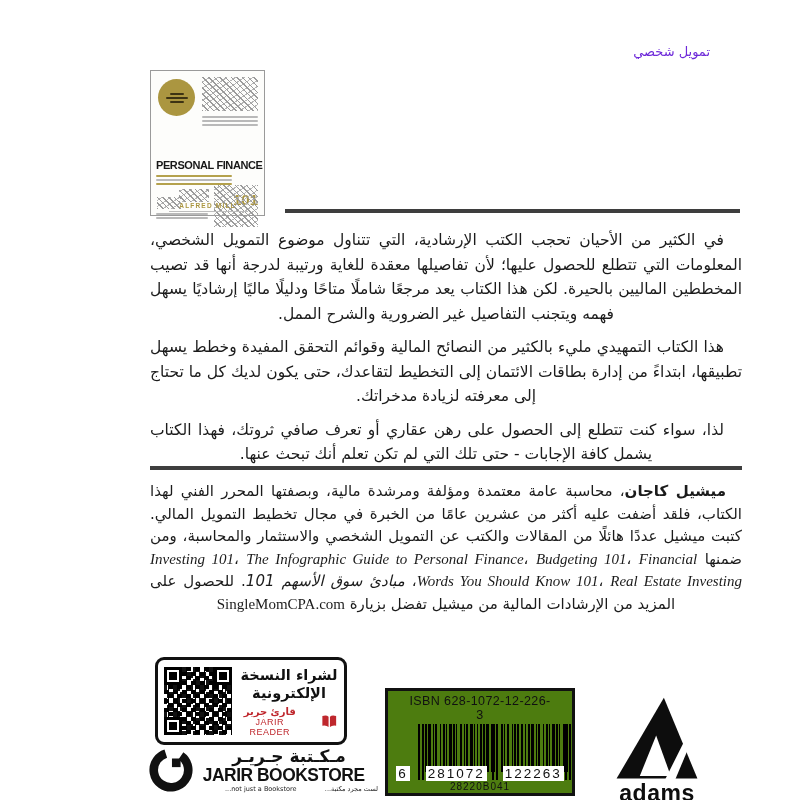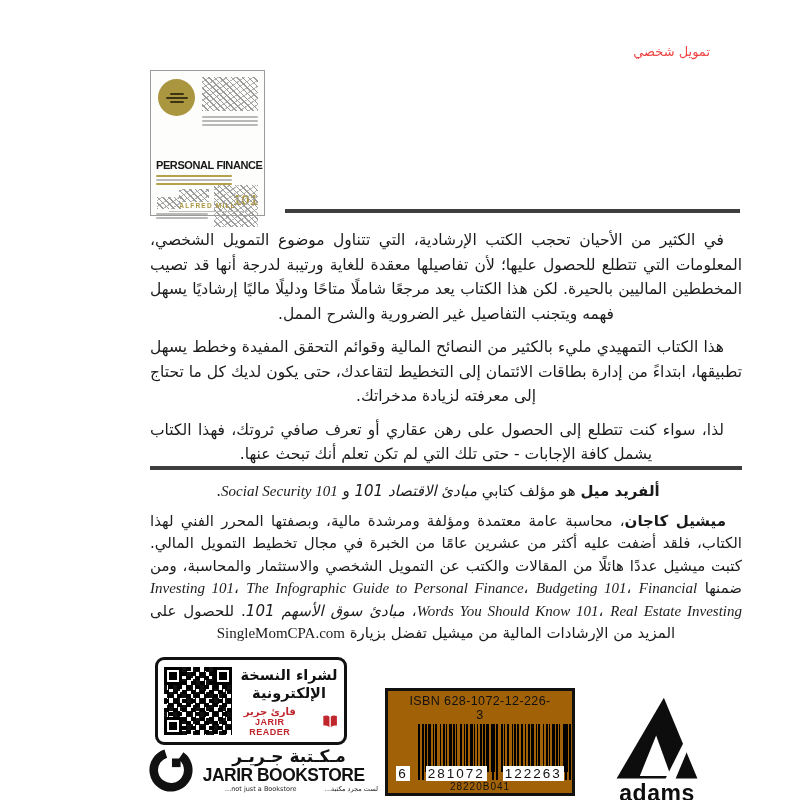--- a/index.html
+++ b/index.html
@@ -1,20 +1,20 @@
 <!DOCTYPE html>
 <html lang="ar"><head>
 <meta charset="utf-8">
 <style>
   html,body{margin:0;padding:0;background:#fff;}
   .page{position:relative;width:800px;height:800px;background:#fff;overflow:hidden;
         font-family:"DejaVu Sans",sans-serif;color:#1c1c1c;}
 
   
-  .cat{position:absolute;top:44px;right:90px;font-size:13px;color:#ef4444;direction:rtl;margin-left:38px;}
+  .cat{position:absolute;top:44px;right:90px;font-size:13px;color:#6d28d9;direction:rtl;margin-left:38px;}
 
   
   .cover{position:absolute;left:150px;top:70px;width:115px;height:146px;background:#fdfdfb;
          border:1px solid #9a9a9a;box-sizing:border-box;padding:5px;font-family:"Liberation Sans",sans-serif;}
   .badge{position:absolute;left:7px;top:8px;width:37px;height:37px;border-radius:50%;
          background:#ab9640;display:flex;flex-direction:column;justify-content:center;align-items:center;gap:2px;}
   .badge i{display:block;width:22px;height:2px;background:#3d3313;border-radius:1px;}
   .badge i:first-child,.badge i:last-child{width:14px;}
   .sketch{background:
       repeating-linear-gradient(45deg,#9a9a9a 0 1px,transparent 1px 4px),
@@ -60,35 +60,35 @@
   .qr{position:relative;width:68px;height:68px;flex:0 0 auto;background:
       repeating-conic-gradient(#000 0 25%,transparent 0 50%) 0 0/9px 9px,
       repeating-conic-gradient(#111 0 25%,transparent 0 50%) 3px 5px/13px 13px,#fff;}
   .qr i{position:absolute;width:8px;height:8px;background:#000;border:2px solid #fff;outline:3px solid #000;}
   .qr i.tl{left:3px;top:3px;} .qr i.tr{right:3px;top:3px;} .qr i.bl{left:3px;bottom:3px;}
   .qrtext{flex:1;direction:rtl;text-align:center;}
   .qr-ar{font-weight:bold;font-size:14.5px;line-height:18px;color:#111;}
   .reader{margin-top:4px;display:flex;direction:rtl;align-items:center;justify-content:center;gap:22px;}
   .reader-col{text-align:center;}
   .reader-ar{font-size:10px;font-weight:bold;color:#bf272d;}
-  .reader-en{font-size:9px;font-weight:bold;letter-spacing:0.5px;color:#bf272d;
+  .reader-en{font-size:9px;font-weight:normal;letter-spacing:0.5px;color:#bf272d;
              font-family:"Liberation Sans",sans-serif;}
 
   
   .jarir{position:absolute;left:148px;top:747px;display:flex;align-items:flex-end;gap:6px;}
   .jarir-txt{width:178px;text-align:center;}
   .jarir-ar{direction:rtl;font-weight:bold;font-size:17px;line-height:17px;color:#111;}
   .jarir-en{font-weight:bold;font-size:18.5px;line-height:19px;color:#111;letter-spacing:-0.5px;
             font-family:"Liberation Sans",sans-serif;transform:scaleX(0.94);transform-origin:left;}
   .jarir-tag{display:flex;justify-content:space-between;font-size:6.5px;color:#222;margin-top:1px;margin-left:25px;}
   .jarir-tag .ar{direction:rtl;}
 
   
   .bcbox{position:absolute;left:385px;top:688px;width:190px;height:108px;border:3px solid #111;
-         box-sizing:border-box;background:#a16207;padding:3px 20px;text-align:center;
+         box-sizing:border-box;background:#4d7c0f;padding:3px 20px;text-align:center;
          font-family:"Liberation Sans",sans-serif;}
   .isbn{font-size:12.5px;letter-spacing:0.4px;color:#111;}
   .bars{margin:2px auto 0;display:block;}
   .bcnums{display:flex;justify-content:center;gap:16px;font-size:13.5px;letter-spacing:2px;
           color:#111;margin-top:-14px;background:transparent;}
   .bcnums span{background:#fff;padding:0 2px;}
   .inner-code{font-size:10px;letter-spacing:1px;color:#111;margin-top:0px;}
 
   
   .adams{position:absolute;left:598px;top:696px;width:118px;text-align:center;
@@ -137,21 +137,20 @@
 
   <div class="blurb">
     <p class="ar-just">في الكثير من الأحيان تحجب الكتب الإرشادية، التي تتناول موضوع التمويل الشخصي، المعلومات التي تتطلع للحصول عليها؛ لأن تفاصيلها معقدة للغاية ورتيبة لدرجة أنها قد تصيب المخططين الماليين بالحيرة. لكن هذا الكتاب يعد مرجعًا شاملًا متاحًا ودليلًا ماليًا إرشاديًا يسهل فهمه ويتجنب التفاصيل غير الضرورية والشرح الممل.</p>
     <p class="ar-just">هذا الكتاب التمهيدي مليء بالكثير من النصائح المالية وقوائم التحقق المفيدة وخطط يسهل تطبيقها، ابتداءً من إدارة بطاقات الائتمان إلى التخطيط لتقاعدك، حتى يكون لديك كل ما تحتاج إلى معرفته لزيادة مدخراتك.</p>
     <p class="ar-just">لذا، سواء كنت تتطلع إلى الحصول على رهن عقاري أو تعرف صافي ثروتك، فهذا الكتاب يشمل كافة الإجابات - حتى تلك التي لم تكن تعلم أنك تبحث عنها.</p>
   </div>
 
   <div class="rule rule2"></div>
 
   <div class="bios">
-    <p class="bio"><span class="run-bold">ألفريد ميل</span><span class="run-normal"> هو مؤلف كتابي </span><span class="run-italic-ar">مبادئ الاقتصاد 101</span><span class="run-normal"> و </span><span class="run-latin-italic">Social Security 101</span><span class="run-normal">.</span></p>
     <p class="bio"><span class="run-bold">ميشيل كاجان</span><span class="run-normal">، محاسبة عامة معتمدة ومؤلفة ومرشدة مالية، وبصفتها المحرر الفني لهذا الكتاب، فلقد أضفت عليه أكثر من عشرين عامًا من الخبرة في مجال تخطيط التمويل المالي. كتبت ميشيل عددًا هائلًا من المقالات والكتب عن التمويل الشخصي والاستثمار والمحاسبة، ومن ضمنها </span><span class="run-latin-italic">Investing 101</span><span class="run-normal">، </span><span class="run-latin-italic">The Infographic Guide to Personal Finance</span><span class="run-normal">، </span><span class="run-latin-italic">Budgeting 101</span><span class="run-normal">، </span><span class="run-latin-italic">Financial Words You Should Know 101</span><span class="run-normal">، </span><span class="run-latin-italic">Real Estate Investing</span><span class="run-normal">، </span><span class="run-italic-ar">مبادئ سوق الأسهم 101</span><span class="run-normal">. للحصول على المزيد من الإرشادات المالية من ميشيل تفضل بزيارة </span><span class="run-latin">SingleMomCPA.com</span></p>
   </div>
 
   <div class="qrbox">
     <div class="qr">
         <i class="tl"></i>
         <i class="tr"></i>
         <i class="bl"></i>
       </div>
     <div class="qrtext">

